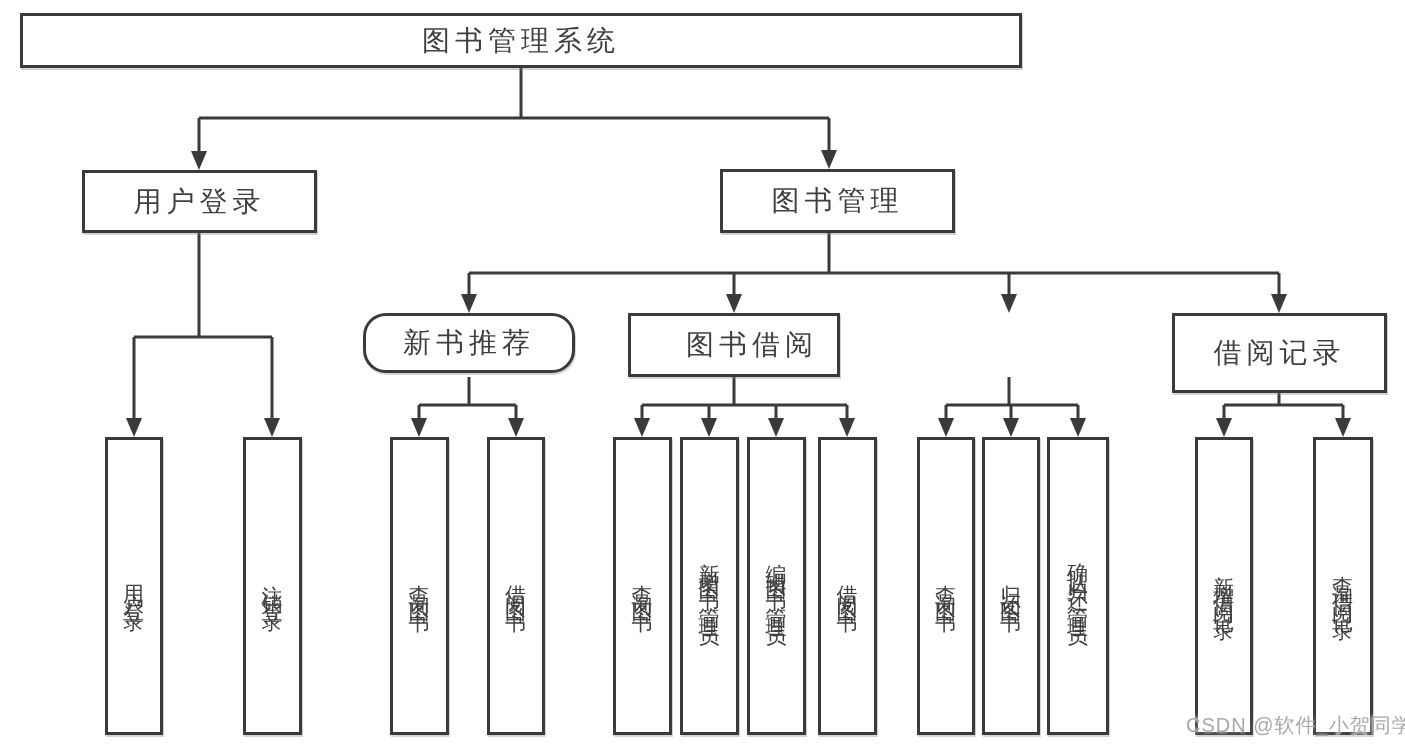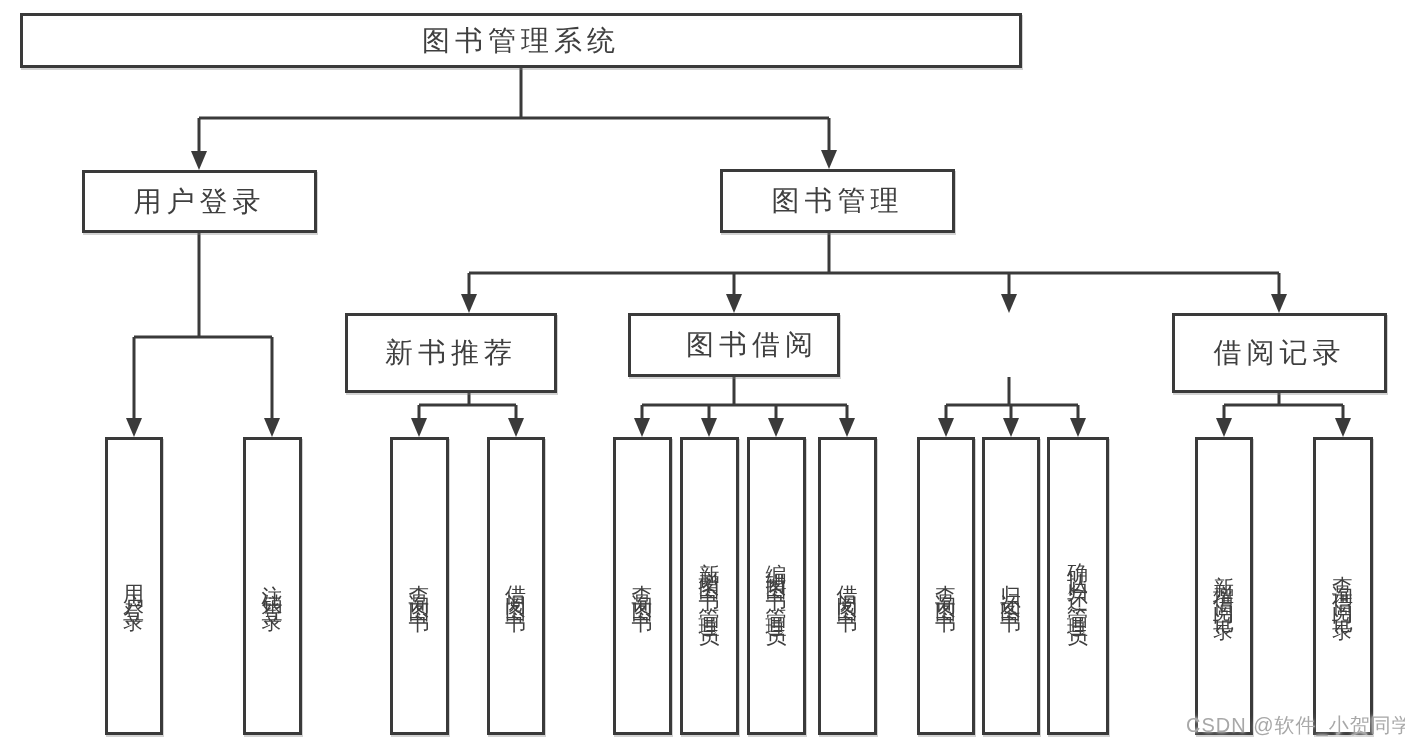--- a/index.html
+++ b/index.html
@@ -86,21 +86,21 @@
     <span class="hlabel">图书管理系统</span>
   </div>
 
   <div class="box" style="left:82px;top:170px;width:235px;height:63px;">
     <span class="hlabel">用户登录</span>
   </div>
   <div class="box" style="left:712px;top:169px;width:235px;height:64px;margin-left:8px;">
     <span class="hlabel">图书管理</span>
   </div>
 
-  <div class="box" style="left:345px;top:313px;width:212px;height:80px;">
+  <div class="box" style="left:363px;top:313px;width:212px;height:60px;border-radius:23px;">
     <span class="hlabel">新书推荐</span>
   </div>
   <div class="box" style="left:628px;top:313px;width:212px;height:64px;padding-left:36px;">
     <span class="hlabel">图书借阅</span>
   </div>
   <div class="box" style="left:1172px;top:313px;width:215px;height:80px;">
     <span class="hlabel">借阅记录</span>
   </div>
 
   <div class="box" style="left:105px;top:437px;width:58px;height:298px;">

